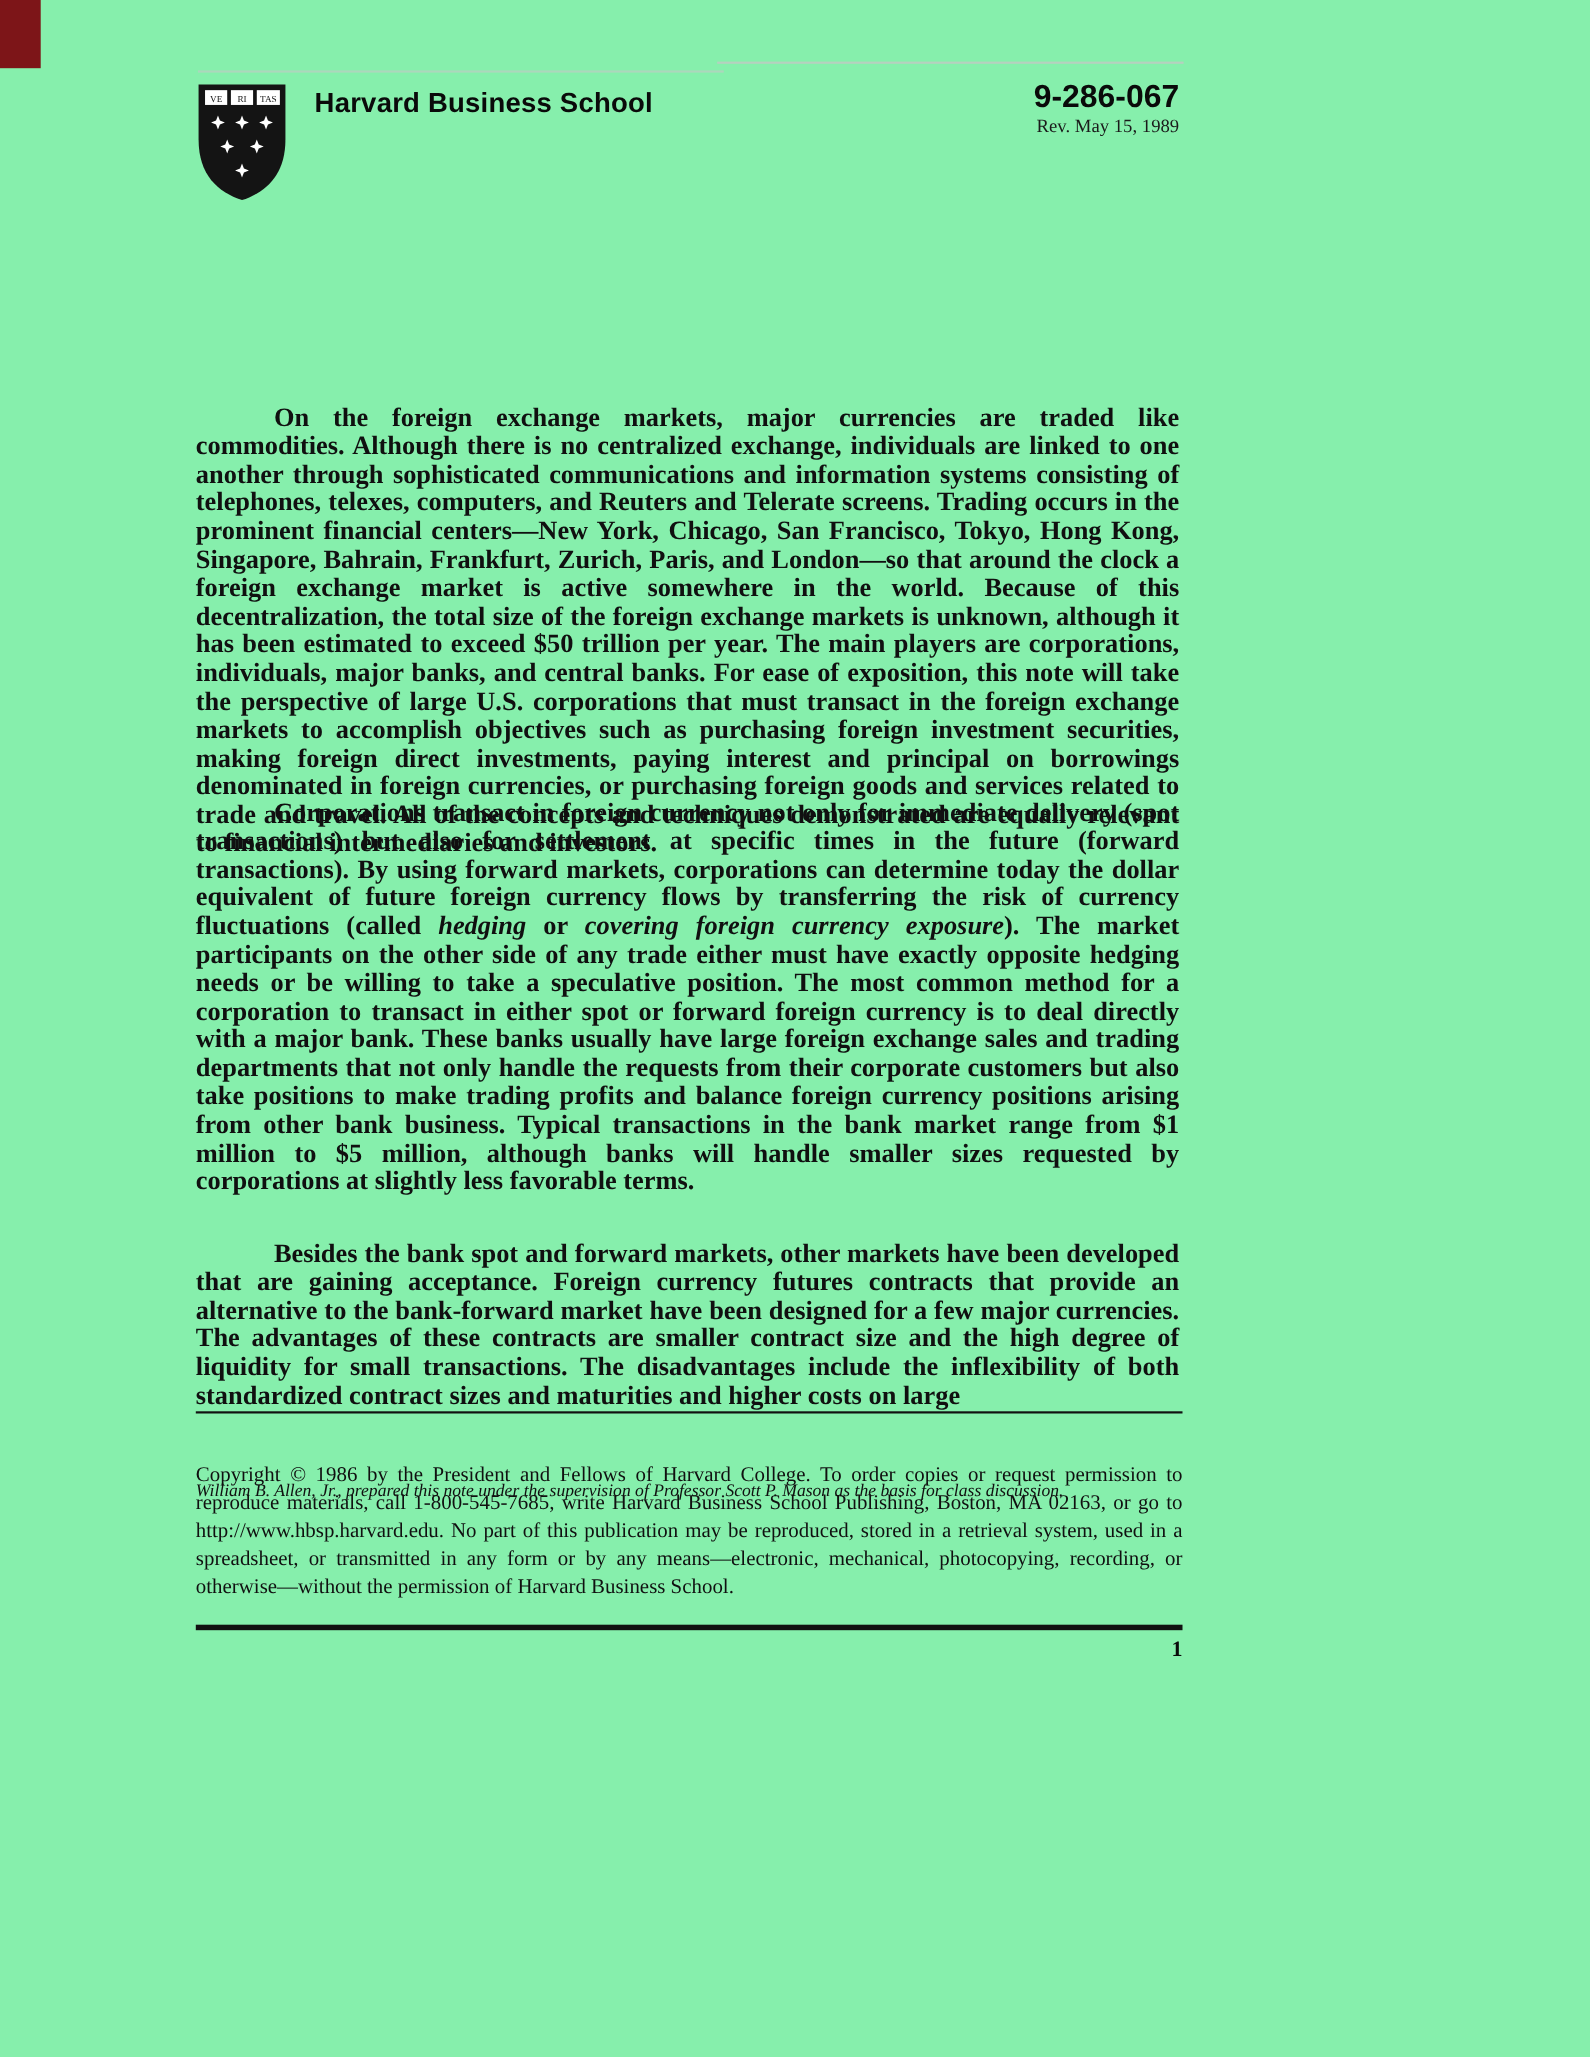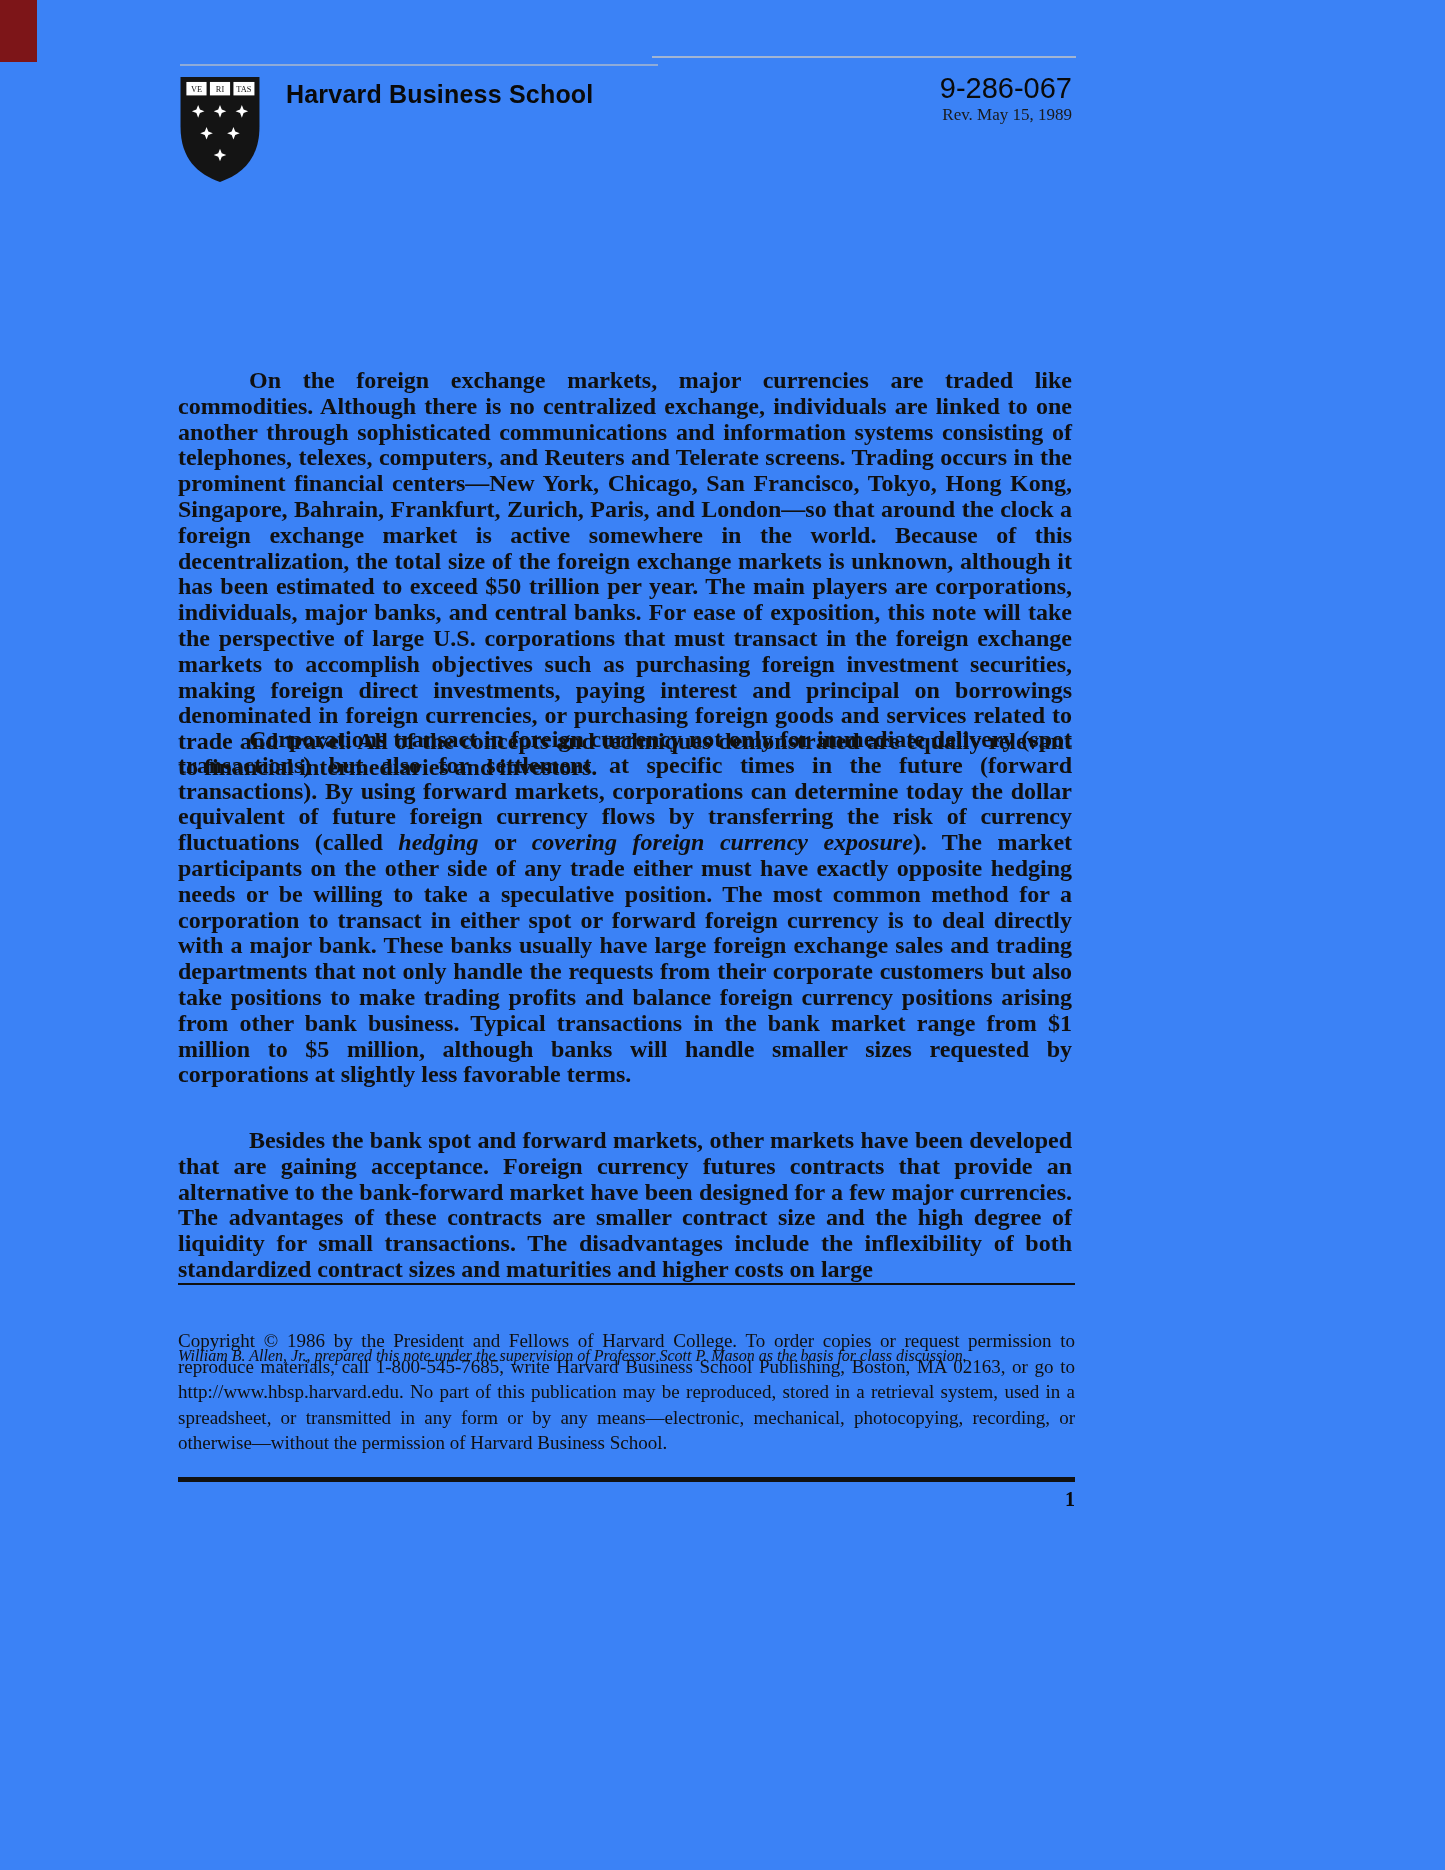--- a/index.html
+++ b/index.html
@@ -1,19 +1,19 @@
 <!DOCTYPE html>
 <html><head>
 <meta charset="utf-8">
 <style>
   html,body{margin:0;padding:0;background:#e8e8e8;}
   .page{
     position:relative;
     width:1445px;height:1870px;
-    background:#3b82f6;
+    background:#86efac;
     overflow:hidden;
     font-family:"Liberation Serif", serif;
     color:#111;
   }
   
   .artifact-red{position:absolute;left:0;top:0;width:37px;height:62px;background:#7d1518;}
   .artifact-line{position:absolute;height:2px;background:#c6c6c6;}
   .artifact-line.l1{left:652px;top:56px;width:424px;opacity:.75;}
   .artifact-line.l2{left:180px;top:64px;width:478px;opacity:.6;}
 
@@ -21,21 +21,21 @@
   .header{position:absolute;left:178px;top:72px;width:894px;height:140px;}
   .logo{position:absolute;left:0;top:2px;width:84px;height:110px;}
   .school{
     position:absolute;left:108px;top:8px;
     font-family:"Liberation Sans", sans-serif;
     font-weight:700;font-size:25px;letter-spacing:.2px;color:#0a0a0a;
   }
   .caseblock{position:absolute;right:0;top:0;text-align:right;}
   .casenum{
     font-family:"Liberation Sans", sans-serif;
-    font-weight:400;font-size:29px;color:#0a0a0a;line-height:32px;
+    font-weight:700;font-size:29px;color:#0a0a0a;line-height:32px;
   }
   .rev{font-size:17px;line-height:22px;color:#1a1a1a;}
 
   
   .title{
     position:absolute;left:178px;top:293px;width:894px;margin:0;
     text-align:center;
     font-family:"Liberation Sans", sans-serif;
     font-weight:700;font-size:40px;color:#0a0a0a;
   }

